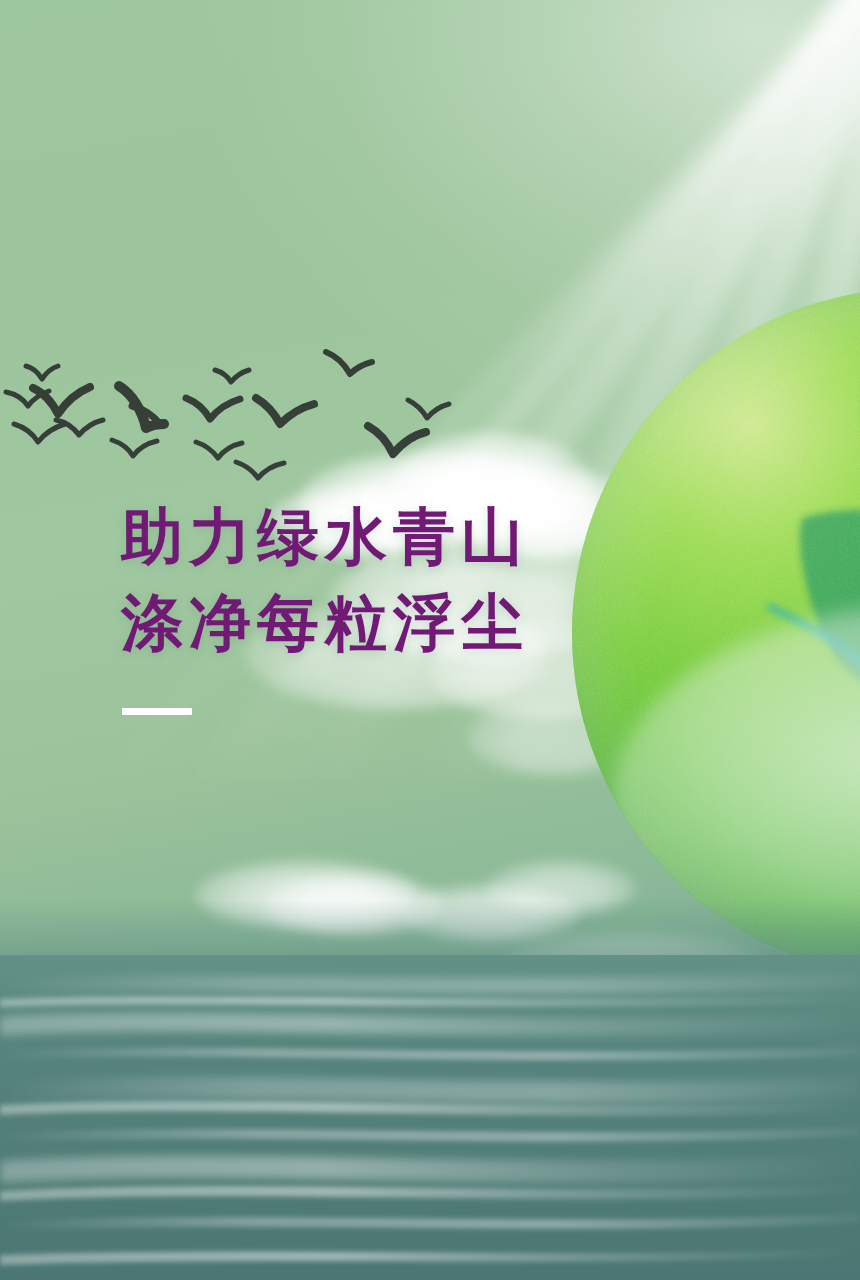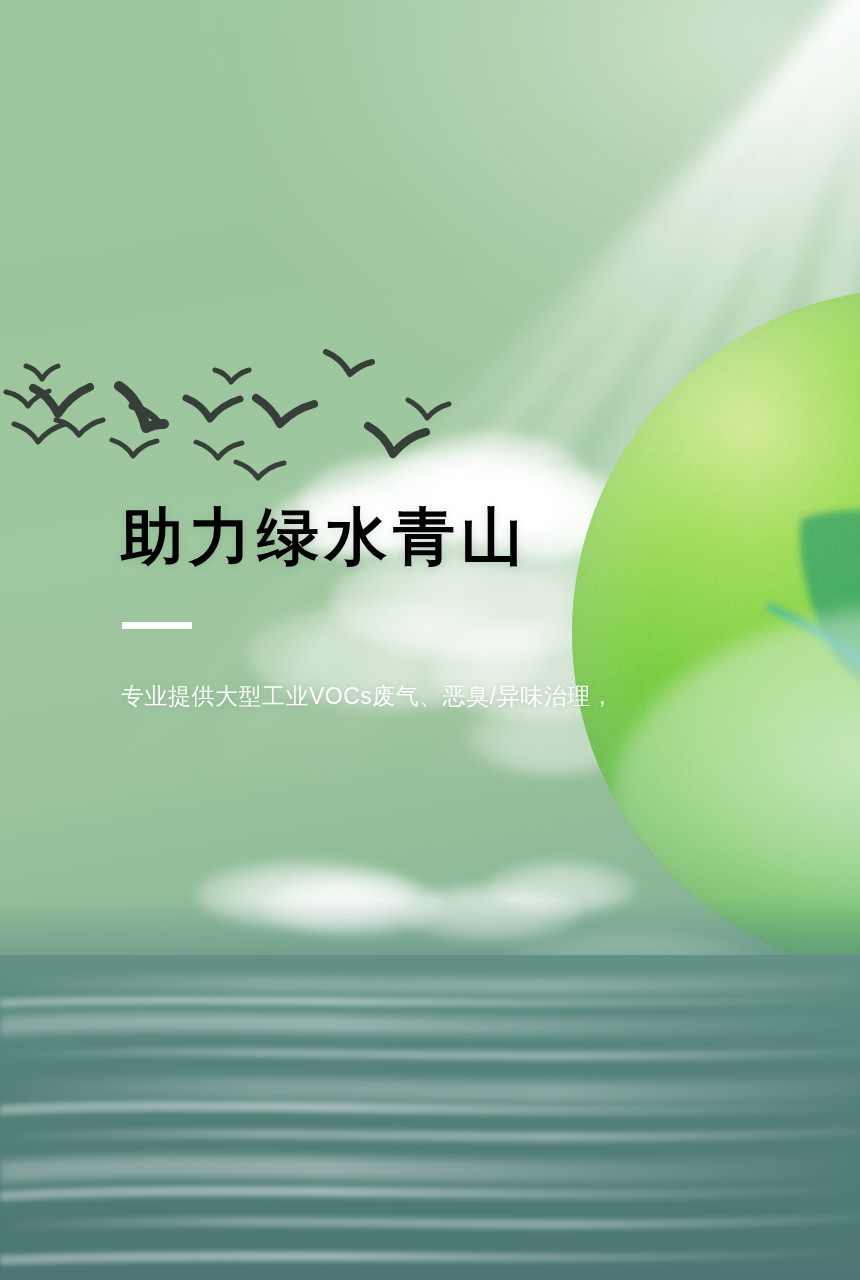--- a/index.html
+++ b/index.html
@@ -178,21 +178,21 @@
 
   
   .copy {
     position: absolute;
     left: 121px;
     top: 494px;
     width: 560px;
   }
   .headline {
     margin: 0;
-    color: #000000;
+    color: #701a75;
     font-size: 62px;
     line-height: 86px;
     font-weight: 700;
     letter-spacing: 6px;
     white-space: nowrap;
     text-shadow: 0 2px 10px rgba(60,110,90,0.18);
   }
   .rule {
     width: 70px;
     height: 7px;
@@ -400,17 +400,17 @@
       <path d="M236,462 C245,465 253,471 258,478 C265,470 274,465 284,463" stroke-width="5"></path>
       <path d="M256,398 C266,404 275,414 280,424 C290,414 303,407 314,404" stroke-width="8"></path>
       <path d="M368,426 C379,432 388,443 393,454 C402,443 414,435 426,432" stroke-width="8"></path>
       <path d="M408,400 C416,404 423,411 427,418 C433,411 441,406 449,404" stroke-width="5"></path>
       <path d="M326,352 C336,356 345,365 350,374 C356,368 364,364 372,362" stroke-width="6"></path>
     </g>
   </svg>
 
   <div class="copy">
     <h1 class="headline">助力绿水青山</h1>
+    <h1 class="headline">涤净每粒浮尘</h1>
     <div class="rule"></div>
-    <p class="subcopy">专业提供大型工业VOCs废气、恶臭/异味治理，</p>
   </div>
 
 </div>
 
 </body></html>

